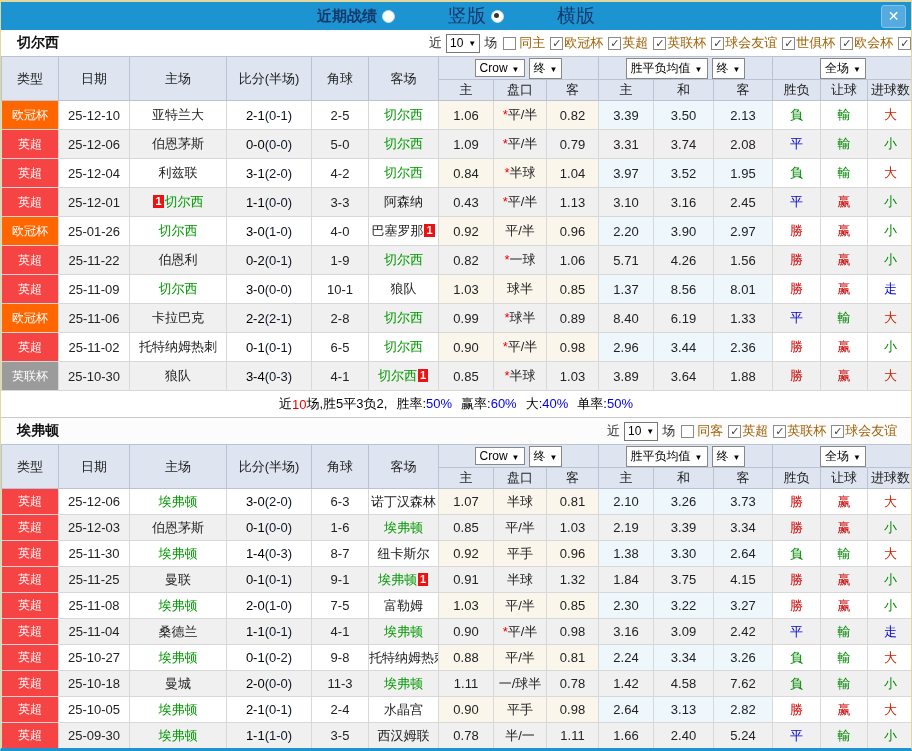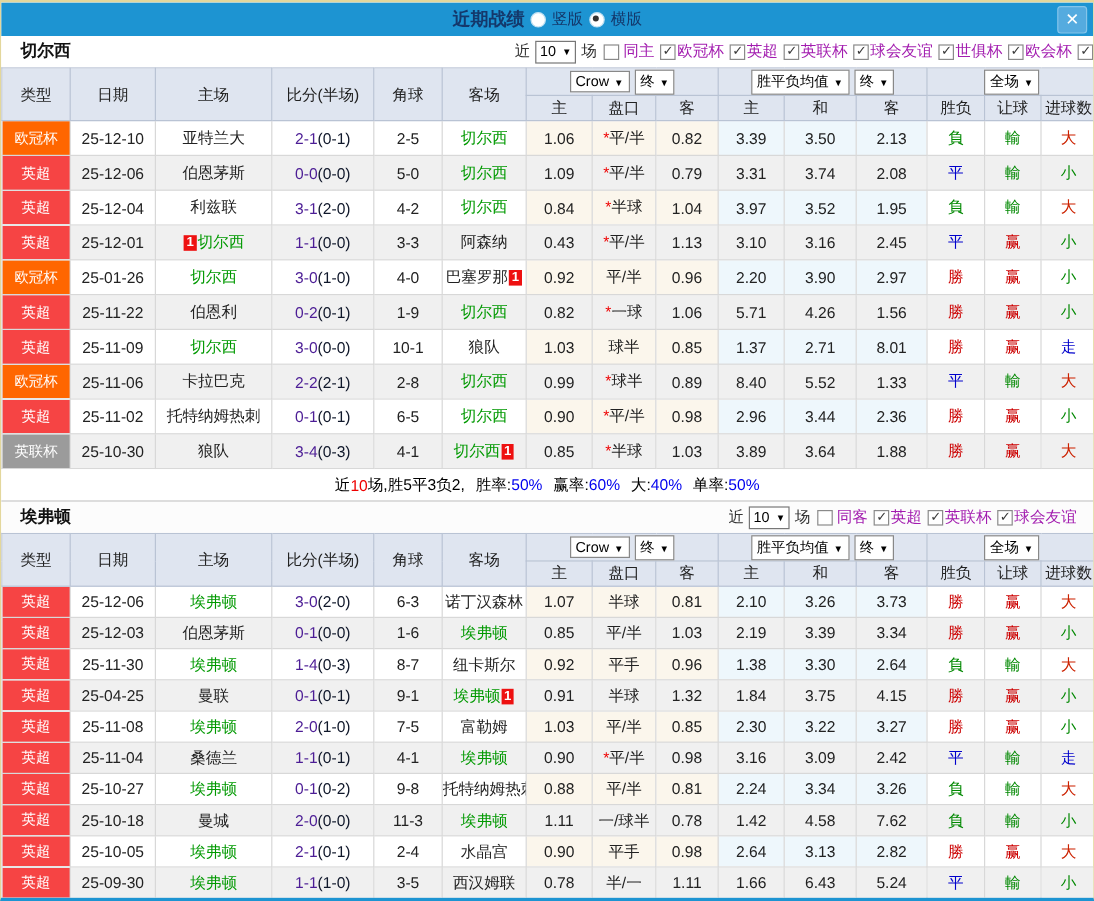--- a/index.html
+++ b/index.html
@@ -4,52 +4,52 @@
 <style>
   html,body{margin:0;padding:0;background:#fff;}
   .window{
     width:912px;height:751px;box-sizing:border-box;position:relative;overflow:hidden;
     background:#fff;border-top:2px solid #e3d79c;border-left:1px solid #e3d79c;
     border-right:1px solid #e3d79c;border-bottom:3px solid #1d94d2;
     font-family:"Liberation Sans","DejaVu Sans",sans-serif;
   }
   .titlebar{height:28px;background:#1d94d2;display:flex;align-items:center;justify-content:center;gap:5px;position:relative;}
   .titlebar .title{font-weight:bold;font-size:15px;color:#14386b;}
-  .rlabel{font-size:13px;color:#14386b;}
+  .rlabel{font-size:19px;color:#14386b;margin-left:48px;}
   .radio{width:11px;height:11px;border-radius:50%;background:#fff;border:1px solid #bfe0f2;display:inline-block;position:relative;cursor:pointer;}
   .radio.sel::after{content:"";position:absolute;left:2px;top:2px;width:5px;height:5px;border-radius:50%;background:#333;}
   .close-btn{position:absolute;right:5px;top:3px;width:23px;height:21px;background:#55abdf;border:1px solid #85c5ea;
     border-radius:3px;color:#fff;font-weight:bold;text-align:center;line-height:21px;font-size:14px;cursor:pointer;}
   .filter-row{position:relative;background:#fff;display:flex;align-items:center;}
   .s0 .filter-row{height:26px;}
   .s1 .filter-row{height:26px;border-top:1px solid #c9c9c9;background:#fcfcfc;}
   .team-name{position:absolute;left:16px;font-weight:bold;font-size:14px;color:#111;}
   .filter-controls{position:absolute;display:flex;align-items:center;font-size:13px;color:#333;white-space:nowrap;}
   .s0 .filter-controls{left:428px;}
   .s1 .filter-controls{left:606px;}
   .count-select{border:1px solid #777;background:#fff;font-size:12px;height:17px;display:inline-flex;align-items:center;
     padding:0 3px;margin:0 4px;color:#000;cursor:pointer;}
   .count-select .arr{font-size:8px;margin-left:5px;}
   .cb{width:13px;height:13px;box-sizing:border-box;border:1px solid #8a8a8a;background:#fff;display:inline-block;
     text-align:center;line-height:11px;font-size:11px;font-weight:bold;color:#3a3a3a;margin:0 1px 0 5px;cursor:pointer;}
   .cb.first{margin-left:6px;margin-right:3px;}
-  .cb-label{color:#a21caf;text-align:center;}
+  .cb-label{color:#a16207;text-align:center;}
   table{border-collapse:collapse;table-layout:fixed;width:100%;}
   thead th{background:#dfe5f0;border:1px solid #b9c3d4;font-weight:normal;font-size:13px;color:#222;padding:0;}
   thead tr.h1{height:23px;} thead tr.h2{height:21px;}
   .dd{display:inline-block;border:1px solid #888;background:#fff;font-size:12px;padding:1px 4px;margin:0 2px;color:#000;cursor:pointer;white-space:nowrap;}
   .dd .arr{font-size:8px;margin-left:4px;}
   tbody td{border:1px solid #d8d8d8;text-align:center;font-size:13px;color:#222;padding:0;overflow:hidden;white-space:nowrap;}
   .s0 tbody tr{height:29px;} .s1 tbody tr{height:26px;}
   tr.even td{background:#f0f0f0;}
   td.cream{background:#fbf6ec;}
   td.lblue{background:#eef7fc;}
   td.type{color:#fff;font-size:12px;}
   .tgreen{color:#009900;}
-  .score{color:#4c1d95;} .half{color:#0f172a;}
+  .score{color:#000000;} .half{color:#0f172a;}
   .star{color:#ee0000;}
   .nbadge{background:#ee1111;color:#fff;font-size:11px;font-weight:bold;display:inline-block;
     padding:0 2px;line-height:13px;margin:0 1px;vertical-align:1px;}
   .summary{height:26px;display:flex;align-items:center;justify-content:center;font-size:13px;color:#000;background:#fff;}
   .summary .red{color:#ee0000;} .summary .blue{color:#0000ee;}
   .summary .stat{margin-left:9px;}
   .res{font-weight:normal;}
 </style>
 </head>
 <body>
@@ -237,38 +237,38 @@
       <td class="type" style="background:#f64444">英超</td>
       <td>25-11-09</td>
       <td><span class="tgreen">切尔西</span></td>
       <td><span class="score">3-0</span><span class="half">(0-0)</span></td>
       <td>10-1</td>
       <td><span class="">狼队</span></td>
       <td class="cream">1.03</td>
       <td class="cream">球半</td>
       <td class="cream">0.85</td>
       <td class="lblue">1.37</td>
-      <td class="lblue">2.71</td>
+      <td class="lblue">8.56</td>
       <td class="lblue">8.01</td>
       <td><span class="res" style="color:#cc0000">勝</span></td>
       <td><span class="res" style="color:#cc0000">赢</span></td>
       <td><span class="res" style="color:#0000cc">走</span></td>
     </tr>
             <tr class="even">
       <td class="type" style="background:#ff6600">欧冠杯</td>
       <td>25-11-06</td>
       <td><span class="">卡拉巴克</span></td>
       <td><span class="score">2-2</span><span class="half">(2-1)</span></td>
       <td>2-8</td>
       <td><span class="tgreen">切尔西</span></td>
       <td class="cream">0.99</td>
       <td class="cream"><span class="star">*</span>球半</td>
       <td class="cream">0.89</td>
       <td class="lblue">8.40</td>
-      <td class="lblue">5.52</td>
+      <td class="lblue">6.19</td>
       <td class="lblue">1.33</td>
       <td><span class="res" style="color:#0000cc">平</span></td>
       <td><span class="res" style="color:#008800">輸</span></td>
       <td><span class="res" style="color:#cc2200">大</span></td>
     </tr>
             <tr class="">
       <td class="type" style="background:#f64444">英超</td>
       <td>25-11-02</td>
       <td><span class="">托特纳姆热刺</span></td>
       <td><span class="score">0-1</span><span class="half">(0-1)</span></td>
@@ -419,21 +419,21 @@
       <td class="cream">0.96</td>
       <td class="lblue">1.38</td>
       <td class="lblue">3.30</td>
       <td class="lblue">2.64</td>
       <td><span class="res" style="color:#008800">負</span></td>
       <td><span class="res" style="color:#008800">輸</span></td>
       <td><span class="res" style="color:#cc2200">大</span></td>
     </tr>
             <tr class="even">
       <td class="type" style="background:#f64444">英超</td>
-      <td>25-04-25</td>
+      <td>25-11-25</td>
       <td><span class="">曼联</span></td>
       <td><span class="score">0-1</span><span class="half">(0-1)</span></td>
       <td>9-1</td>
       <td><span class="tgreen">埃弗顿</span><span class="nbadge">1</span></td>
       <td class="cream">0.91</td>
       <td class="cream">半球</td>
       <td class="cream">1.32</td>
       <td class="lblue">1.84</td>
       <td class="lblue">3.75</td>
       <td class="lblue">4.15</td>
@@ -530,21 +530,21 @@
       <td class="type" style="background:#f64444">英超</td>
       <td>25-09-30</td>
       <td><span class="tgreen">埃弗顿</span></td>
       <td><span class="score">1-1</span><span class="half">(1-0)</span></td>
       <td>3-5</td>
       <td><span class="">西汉姆联</span></td>
       <td class="cream">0.78</td>
       <td class="cream">半/一</td>
       <td class="cream">1.11</td>
       <td class="lblue">1.66</td>
-      <td class="lblue">6.43</td>
+      <td class="lblue">2.40</td>
       <td class="lblue">5.24</td>
       <td><span class="res" style="color:#0000cc">平</span></td>
       <td><span class="res" style="color:#008800">輸</span></td>
       <td><span class="res" style="color:#008800">小</span></td>
     </tr>
           </tbody>
         </table>
 
   </div>
     </div>

